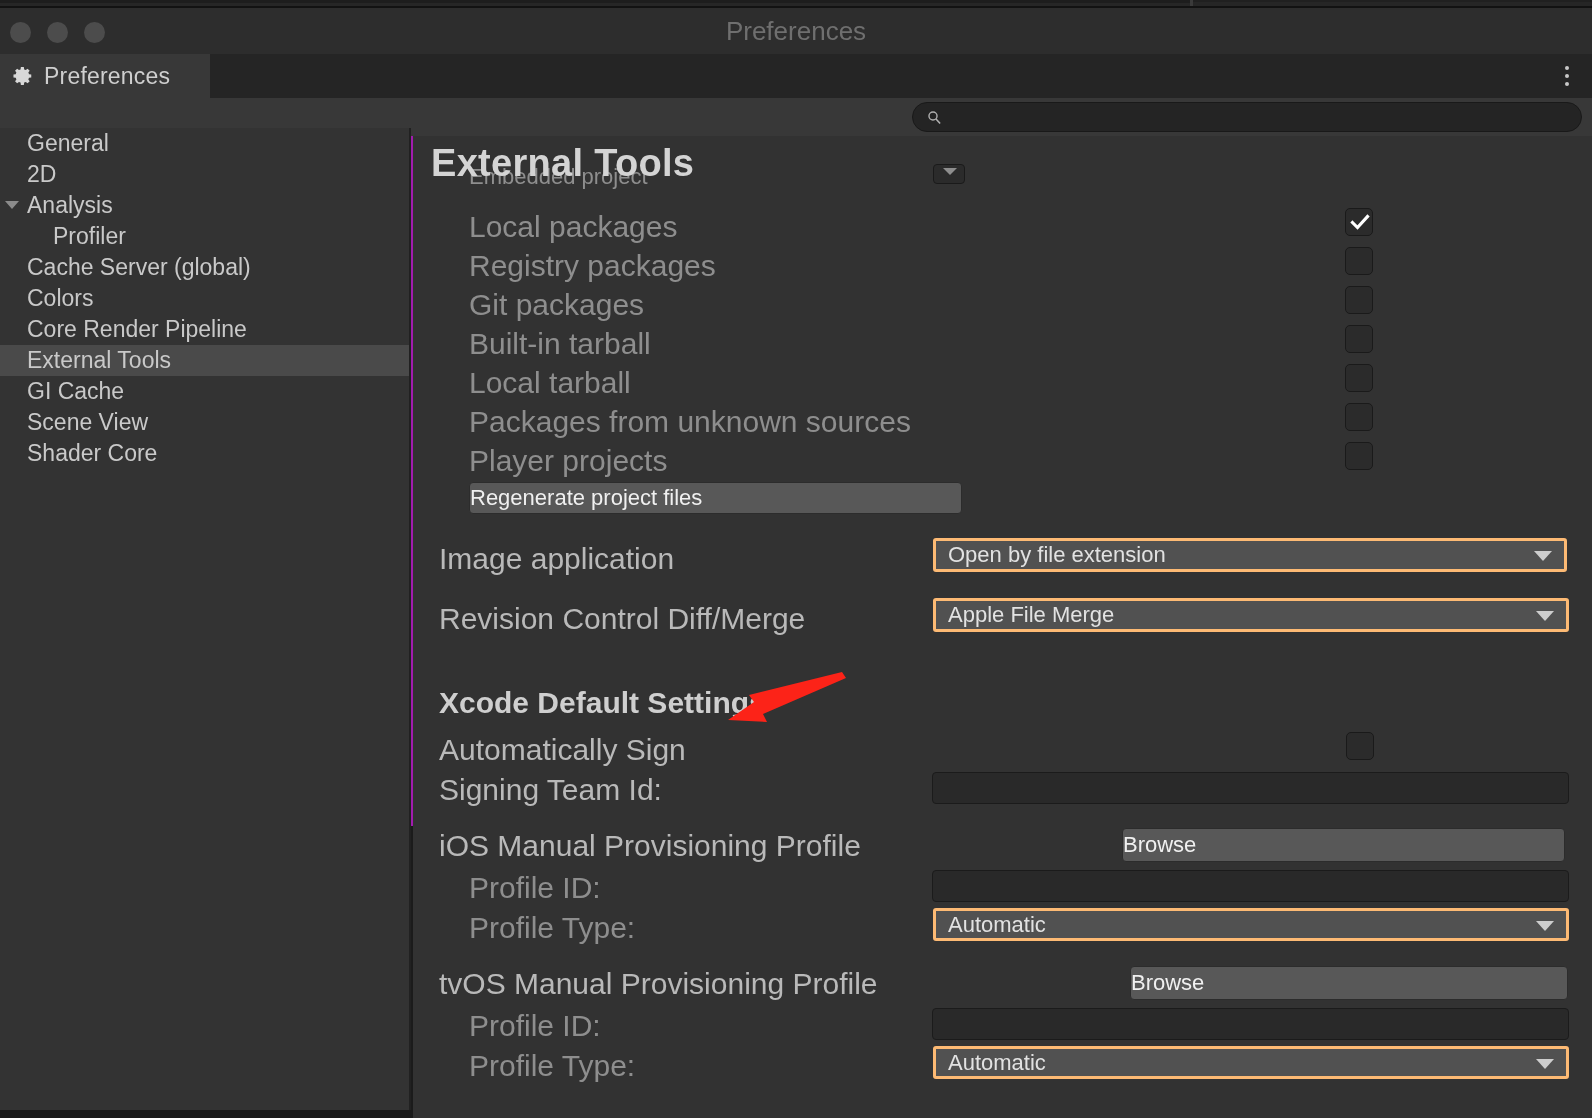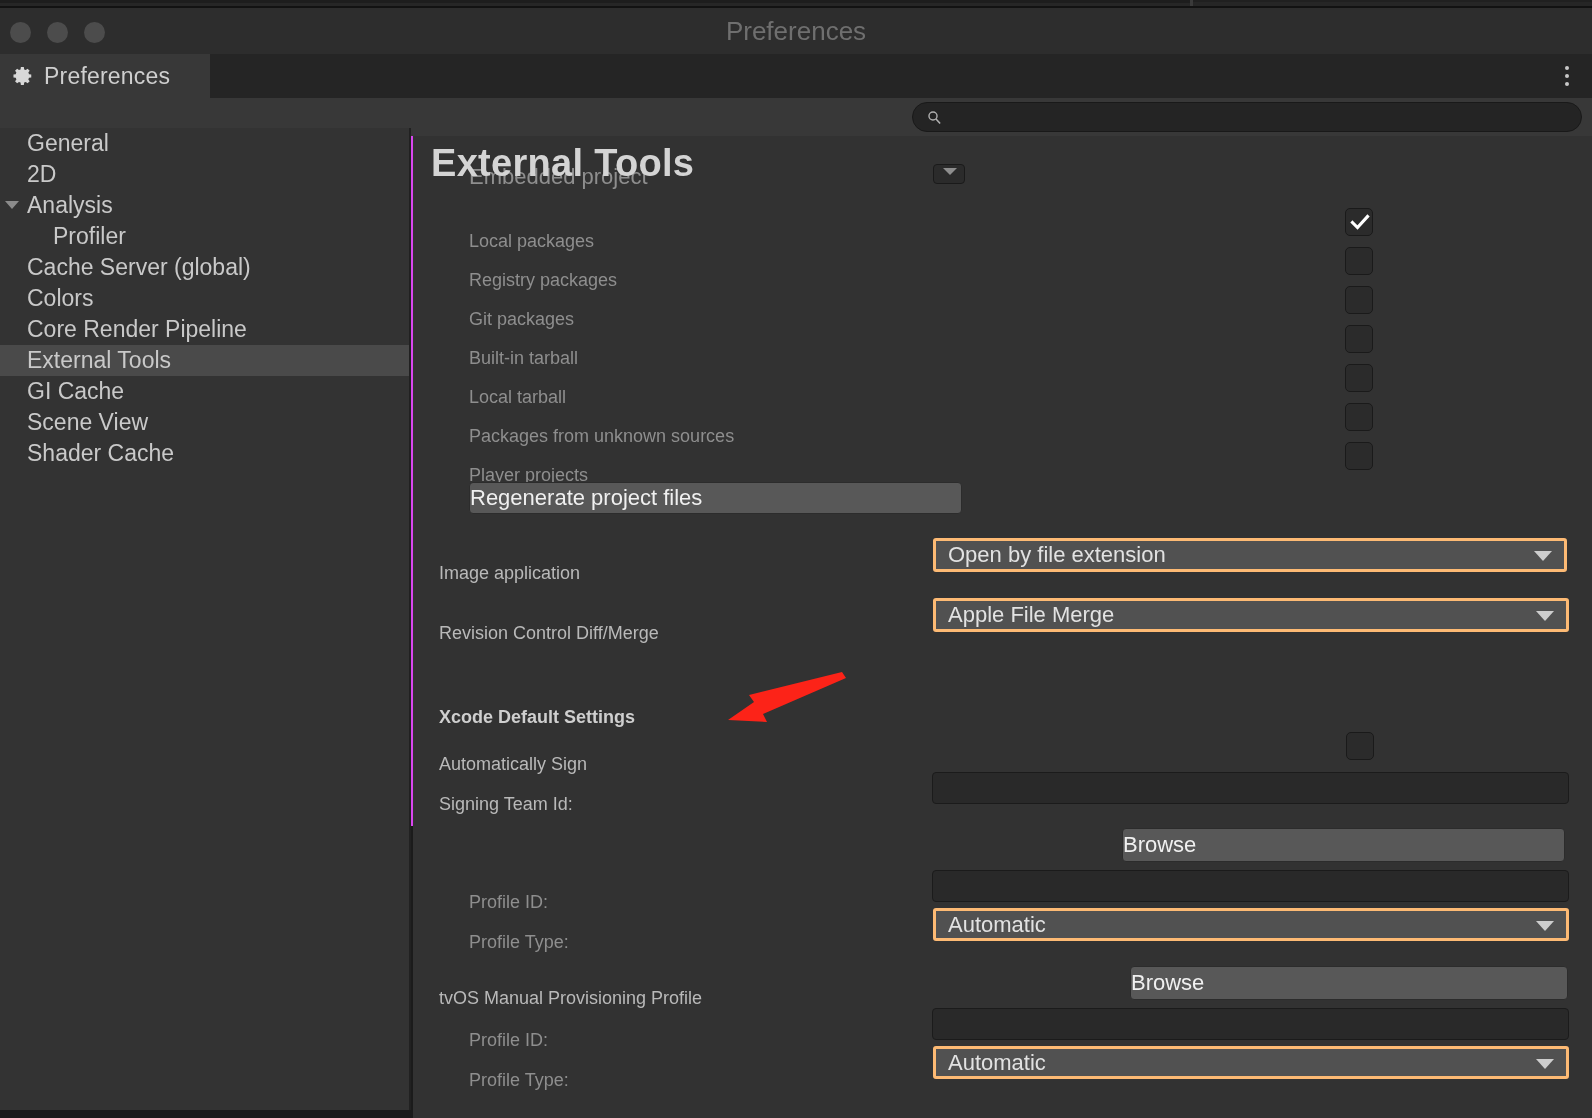--- a/index.html
+++ b/index.html
@@ -19,21 +19,21 @@
   }
   #bg-sliver .seam-a { position:absolute; left:0; top:0; width:1190px; height:3px; background:#1d1d1d; }
   #bg-sliver .seam-b { position:absolute; left:1190px; top:0; width:402px; height:2px; background:#202020; }
   #bg-sliver .seam-c { position:absolute; left:1190px; top:0; width:3px; height:8px; background:#3a3a3a; }
   #bg-sliver .seam-d { position:absolute; left:0; top:6px; width:1592px; height:2px; background:#121212; }
 
   
   #window {
     position: absolute; left: 0; top: 8px;
     width: 1592px; height: 818px;
-    background: #d946ef;
+    background: #a21caf;
   }
 
   
   #titlebar {
     position: absolute; left: 0; top: 0; width: 1592px; height: 46px;
     background: #2d2d2d;
   }
   #titlebar .title {
     position: absolute; left: 0; top: 0; width: 1592px; height: 46px;
     line-height: 46px; text-align: center;
@@ -131,23 +131,22 @@
   }
   #main-title {
     position: absolute; left: 18px; top: 6px;
     color: #d4d4d4; font-size: 38px; font-weight: bold;
     letter-spacing: .3px;
     z-index: 5;
   }
 
   .row-label {
     position: absolute;
-    color: #b9b9b9; font-size: 18px;
+    color: #b9b9b9; font-size: 30px;
     white-space: nowrap;
-    margin-top: 21px;
   }
   .row-label.dim { color: #8e8e8e; }
   .row-label.bold { color: #cfcfcf; font-weight: bold; }
 
   
   .cbox {
     position: absolute;
     width: 28px; height: 28px;
     background: #2b2b2b;
     border: 1px solid #1a1a1a;
@@ -310,21 +309,21 @@
     <div class="side-item selected">
       <span>External Tools</span>
     </div>
     <div class="side-item">
       <span>GI Cache</span>
     </div>
     <div class="side-item">
       <span>Scene View</span>
     </div>
     <div class="side-item">
-      <span>Shader Cache</span>
+      <span>Shader Core</span>
     </div>
     <div class="divider-right"></div>
   </div>
 
   <div id="main">
 
     <div id="clipped-row-wrap">
       <div id="clipped-row-label">Embedded project</div>
       <div id="clipped-row-widget">
         <span class="caret"></span>
@@ -377,20 +376,21 @@
     <div class="row-label bold" style="left:26px; top:550px;">Xcode Default Settings</div>
 
     <div class="row-label" style="left:26px; top:597px;">Automatically Sign</div>
     <div class="cbox" style="left:933px; top:596px;"></div>
 
     <div class="row-label" style="left:26px; top:637px;">Signing Team Id:</div>
     <div class="tfield" style="left:519px; top:636px; width:637px; height:32px;">
       <input type="text" placeholder="" style="">
     </div>
 
+    <div class="row-label" style="left:26px; top:693px;">iOS Manual Provisioning Profile</div>
     <div class="btn" style="left:709px; top:692px; width:443px; height:34px;">
       <span>Browse</span>
     </div>
 
     <div class="row-label dim" style="left:56px; top:735px;">Profile ID:</div>
     <div class="tfield" style="left:519px; top:734px; width:637px; height:32px;">
       <input type="text" placeholder="" style="">
     </div>
 
     <div class="row-label dim" style="left:56px; top:775px;">Profile Type:</div>

